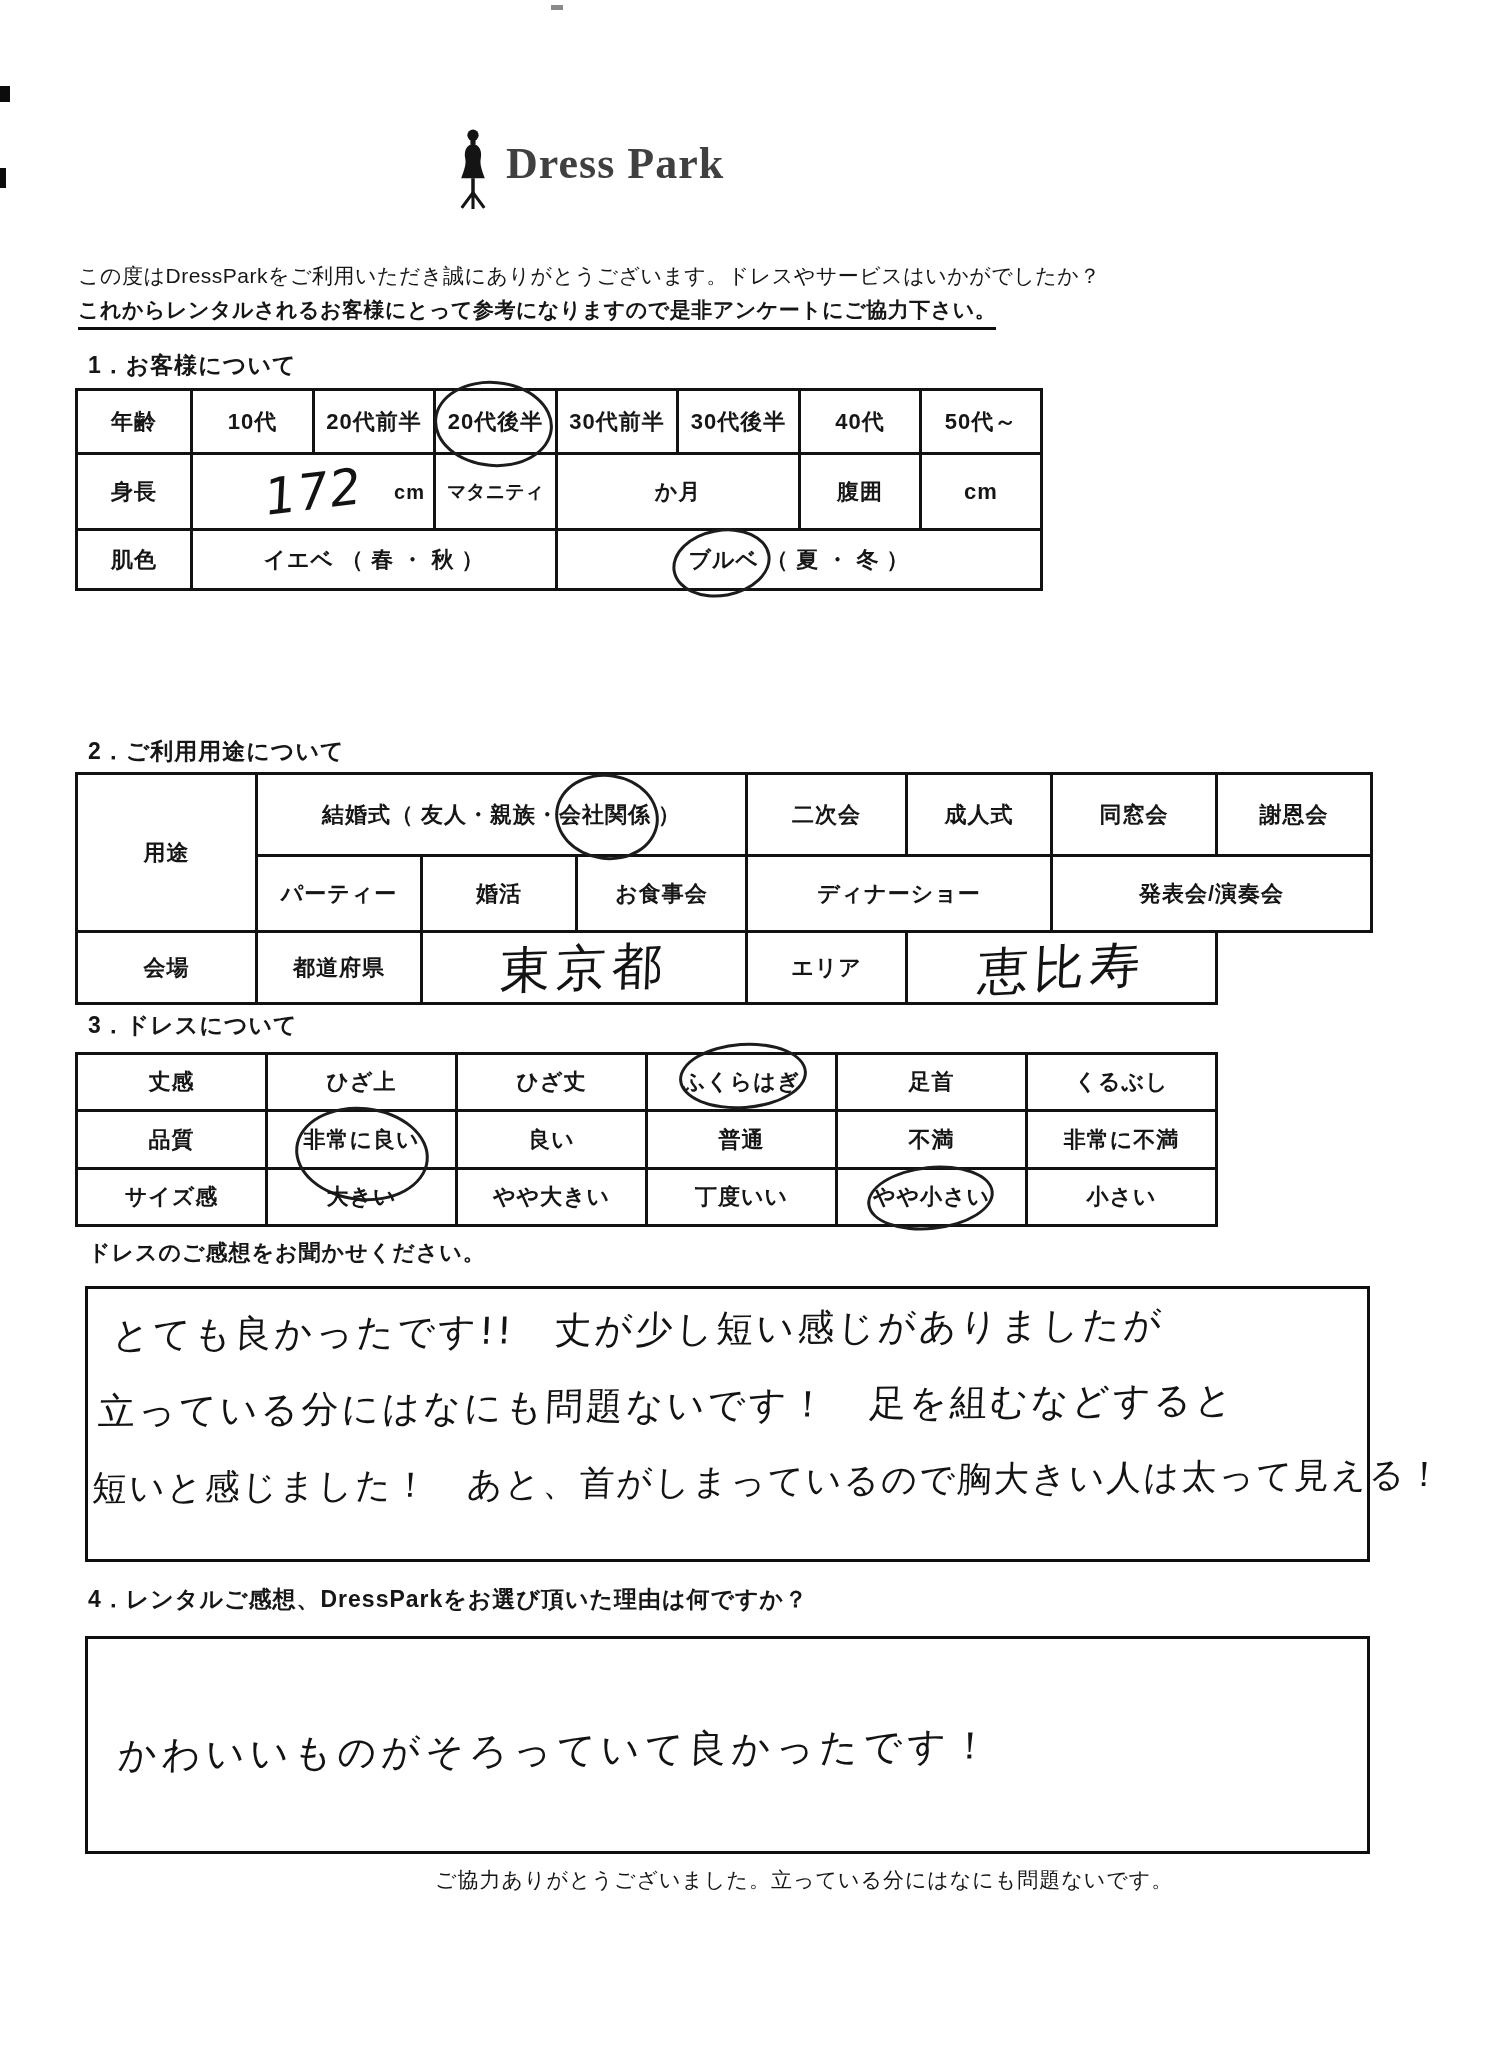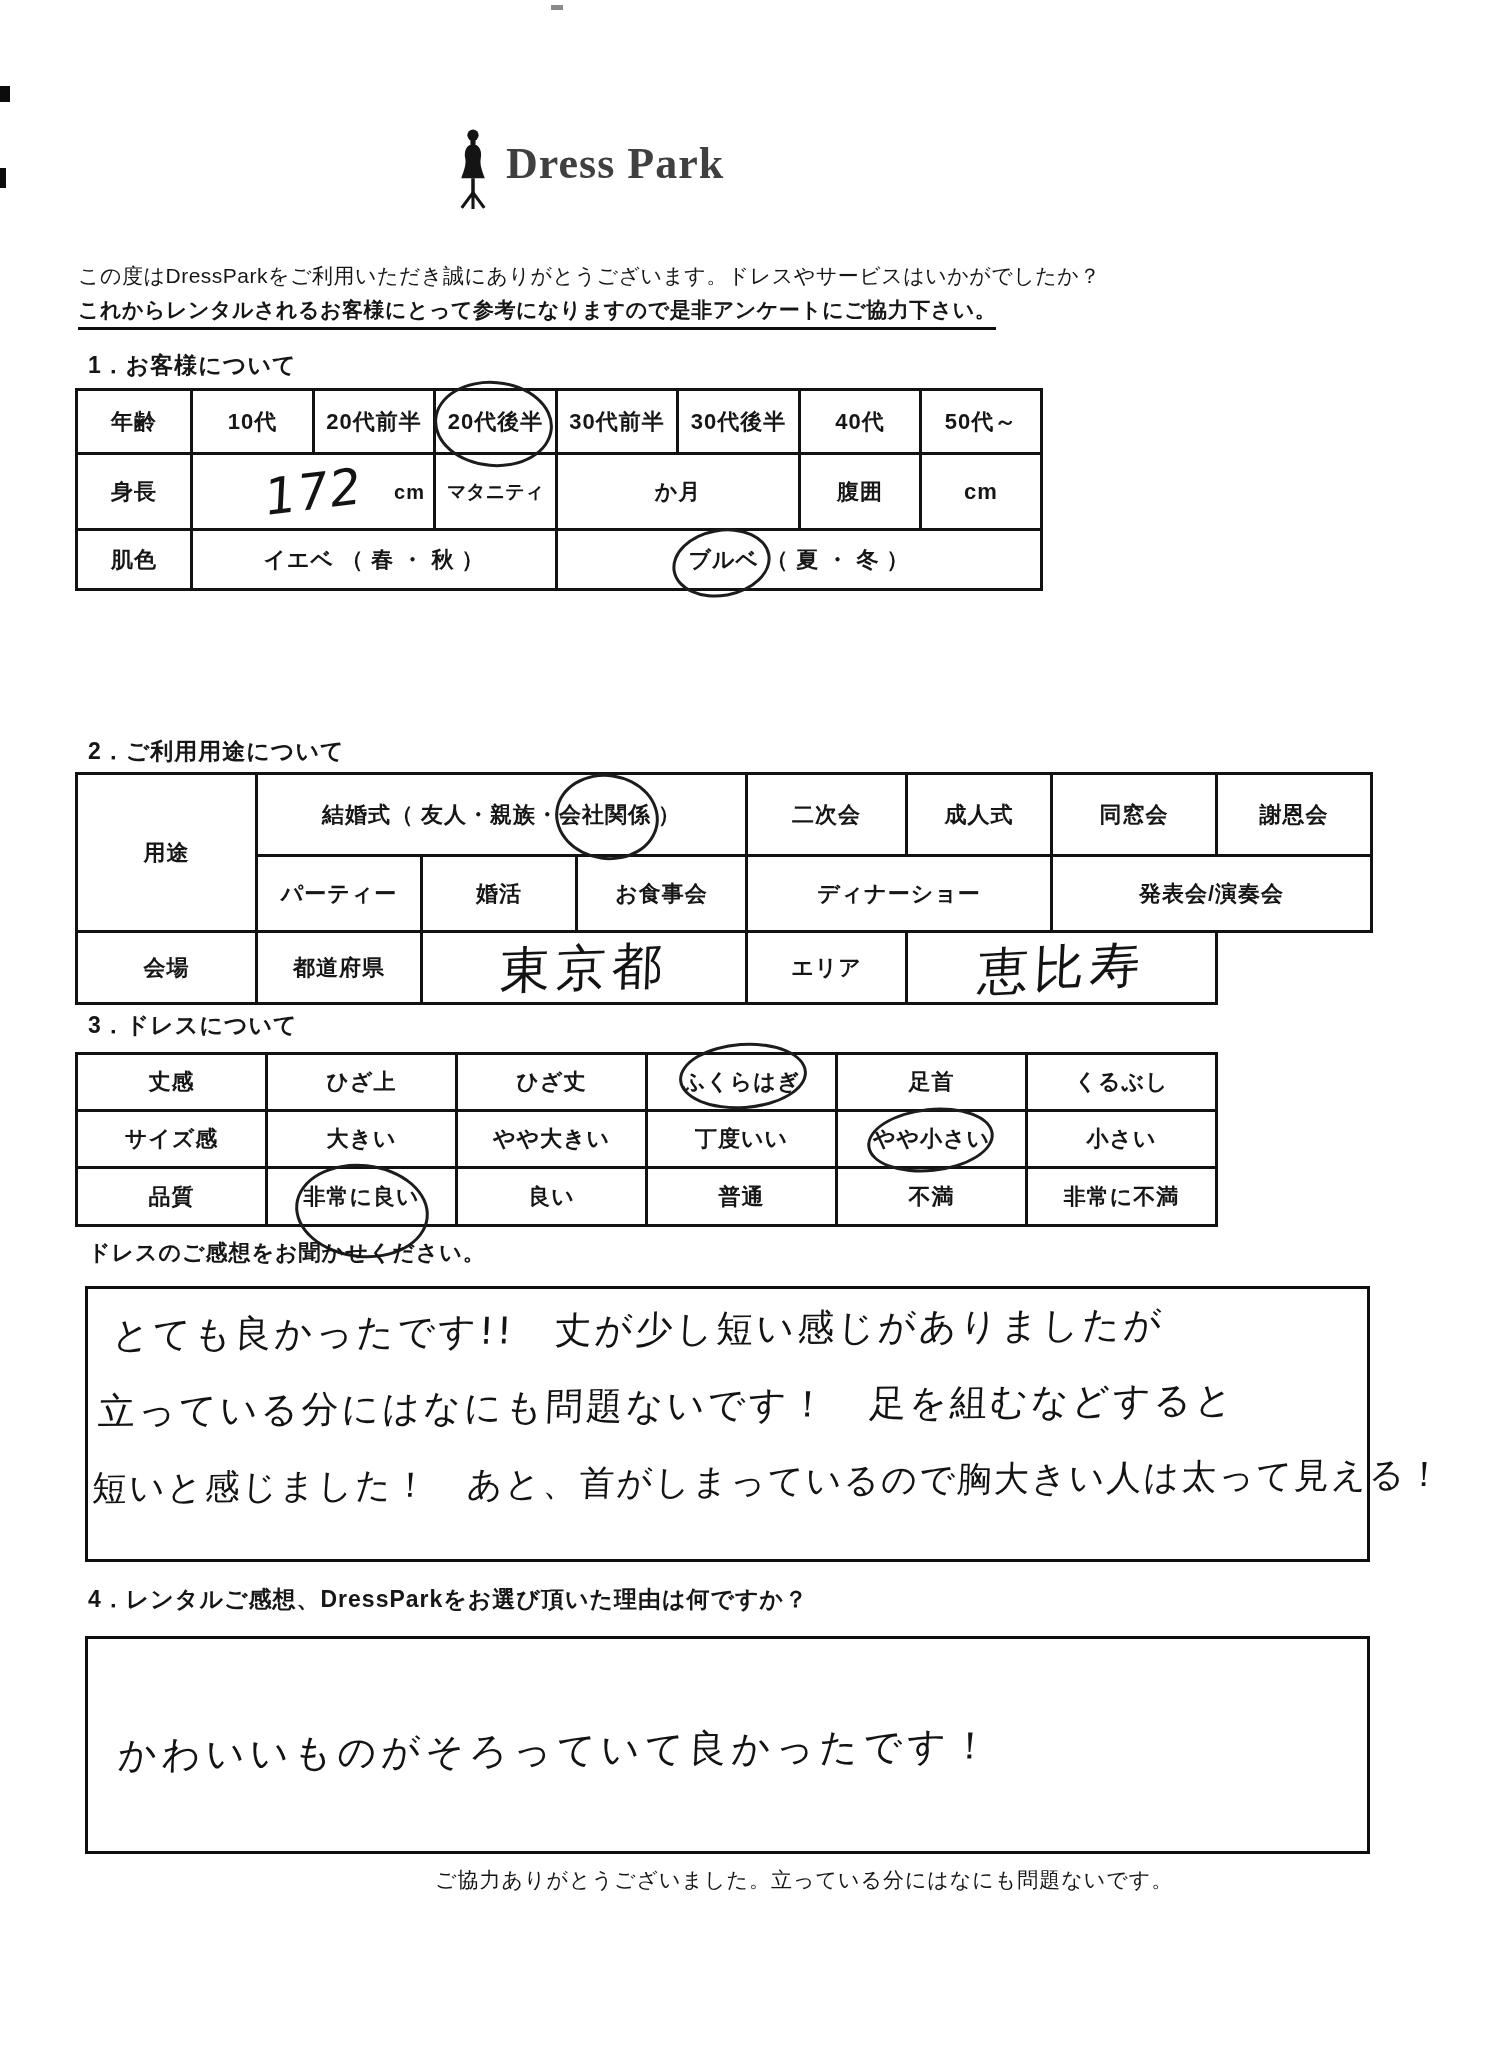--- a/index.html
+++ b/index.html
@@ -201,40 +201,40 @@
       <tr style="height:57px;">
     <td>丈感</td>
     <td>ひざ上</td>
     <td>ひざ丈</td>
     <td>
       <span class="circ" style="--in:-24px -6px -12px -4px;--rot:-4deg;">ふくらはぎ</span>
     </td>
     <td>足首</td>
     <td>くるぶし</td>
   </tr>
+  <tr style="height:58px;">
+    <td>品質</td>
+    <td>
+      <span class="circ" style="--in:-18px -10px -46px -8px;--rot:6deg;">非常に良い</span>
+    </td>
+    <td>良い</td>
+    <td>普通</td>
+    <td>不満</td>
+    <td>非常に不満</td>
+  </tr>
   <tr style="height:57px;">
     <td>サイズ感</td>
     <td>大きい</td>
     <td>やや大きい</td>
     <td>丁度いい</td>
     <td>
       <span class="circ" style="--in:-16px -4px -18px -6px;--rot:-6deg;">やや小さい</span>
     </td>
     <td>小さい</td>
   </tr>
-  <tr style="height:58px;">
-    <td>品質</td>
-    <td>
-      <span class="circ" style="--in:-18px -10px -46px -8px;--rot:6deg;">非常に良い</span>
-    </td>
-    <td>良い</td>
-    <td>普通</td>
-    <td>不満</td>
-    <td>非常に不満</td>
-  </tr>
 </tbody>
   </table>
 
 <div class="prompt">ドレスのご感想をお聞かせください。</div>
 
 <div class="bigbox" style="left:85px;top:1286px;width:1285px;height:276px;">
   <div class="hand h-line" style="left:24px;top:22px;">とても良かったです!!　丈が少し短い感じがありましたが</div>
   <div class="hand h-line" style="left:10px;top:98px;">立っている分にはなにも問題ないです！　足を組むなどすると</div>
   <div class="hand h-line" style="left:4px;top:175px;font-size:35px;letter-spacing:2px;">短いと感じました！　あと、首がしまっているので胸大きい人は太って見える！</div>
 </div>

